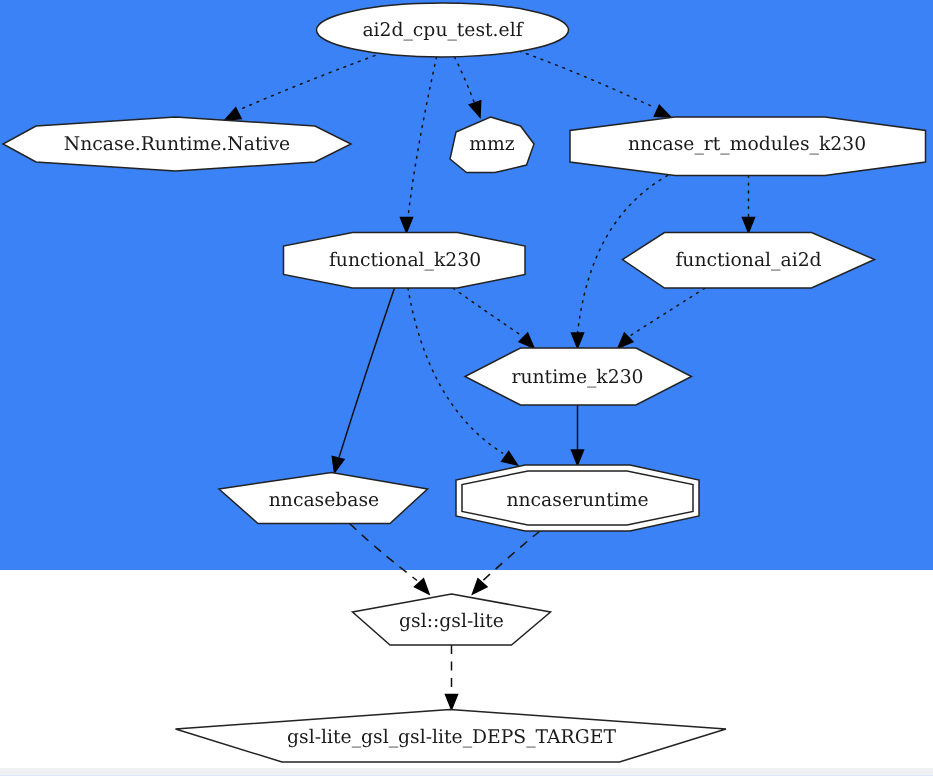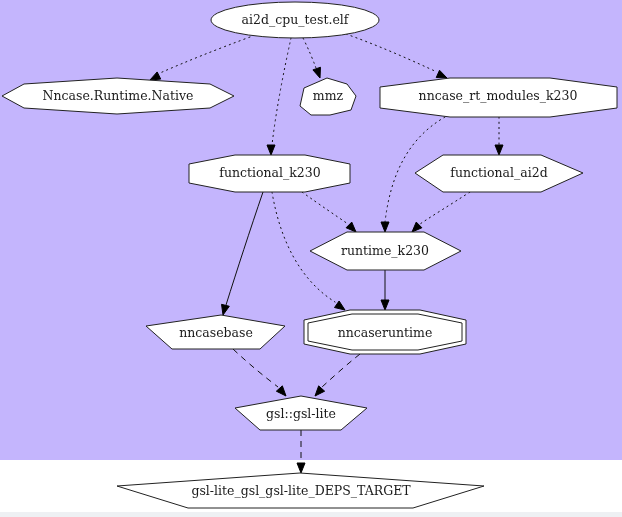--- a/index.html
+++ b/index.html
@@ -1,17 +1,17 @@
 <!DOCTYPE html>
 <html><head>
   <meta charset="utf-8">
   <style>
     html, body { margin: 0; padding: 0; background: #ffffff; }
     body { width: 622px; height: 517px; overflow: hidden; position: relative; }
-    #graph { position: absolute; left: 0; top: 0; width: 622px; height: 460px; background: #c4b5fd; }
+    #graph { position: absolute; left: 0; top: 0; width: 622px; height: 380px; background: #3b82f6; }
     #bottom-strip { position: absolute; left: 0; top: 512px; width: 622px; height: 5px; background: #eef0f3; }
     svg text { font-family: "DejaVu Serif", "Liberation Serif", serif; font-size: 12.5px; fill: #1a1a1a; }
     .node-shape { fill: #ffffff; stroke: #222222; stroke-width: 1; }
     .edge { fill: none; stroke: #111111; stroke-width: 1; }
     .dotted { stroke-dasharray: 1.2 4; stroke-linecap: round; }
     .dashed { stroke-dasharray: 6 5; }
     .arrow { fill: #000000; stroke: #000000; stroke-width: 1; }
   </style>
 </head>
 <body>

